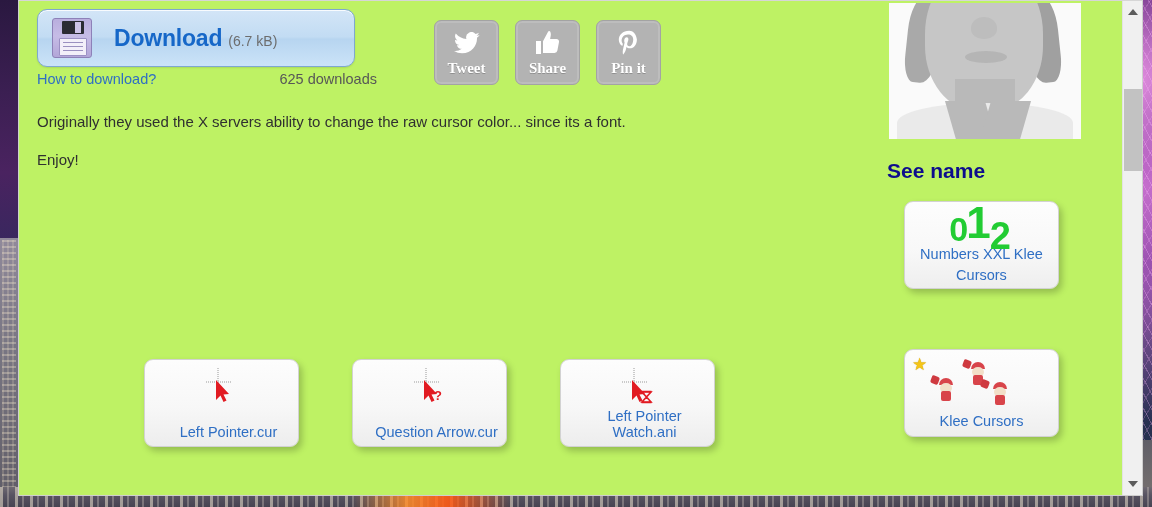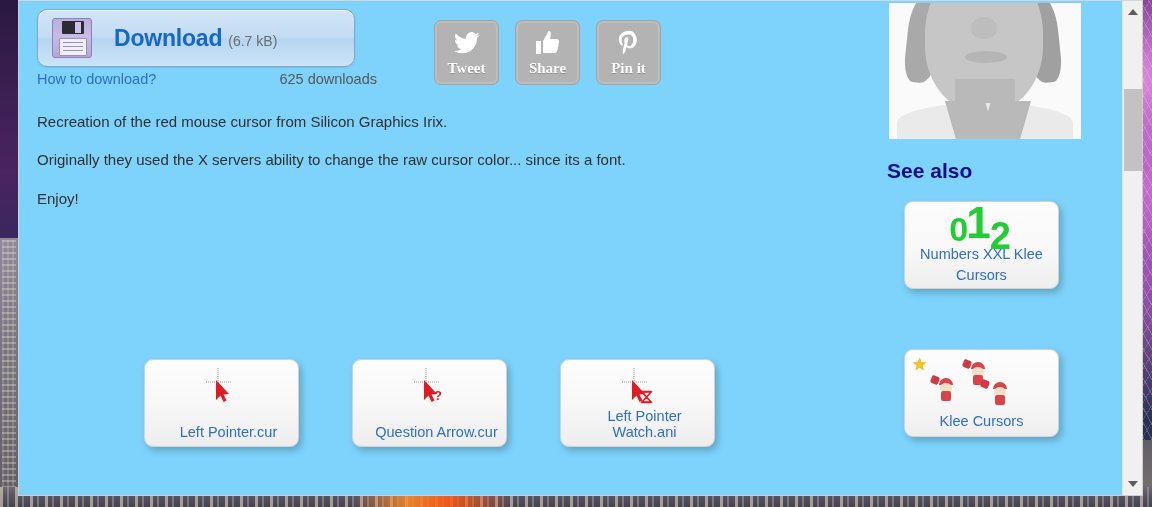--- a/index.html
+++ b/index.html
@@ -77,21 +77,21 @@
     border: 1px solid #cfcfcf;
     border-top: 1px solid #d6d6d6;
     overflow: hidden;
   }
 
   #page {
     position: absolute;
     left: 0; top: 0;
     width: 1104px;
     height: 494px;
-    background: #7dd3fc;
+    background: #bef264;
     overflow: hidden;
   }
 
   
   #main-col {
     position: absolute;
     left: 18px; top: 8px;
     width: 840px;
   }
 
@@ -353,21 +353,20 @@
             <span id="download-size">(6.7 kB)</span>
           </div>
         </div>
 
         <div id="download-meta">
           <span id="how-to-download">How to download?</span>
           <span id="download-count">625 downloads</span>
         </div>
 
         <div id="article">
-          <p>Recreation of the red mouse cursor from Silicon Graphics Irix.</p>
           <p>Originally they used the X servers ability to change the raw cursor color... since its a font.</p>
           <p>Enjoy!</p>
         </div>
       </div>
 
       <div id="social-row">
 
         <div class="social-btn">
           <span class="social-icon">
             <svg width="26" height="22" viewBox="0 0 26 22" aria-hidden="true">
@@ -452,21 +451,21 @@
           <div id="av-hair-r"></div>
           <div id="av-face"></div>
           <div id="av-nose"></div>
           <div id="av-lips"></div>
           <div id="av-neck"></div>
           <div id="av-shoulder"></div>
           <div id="av-collar-l"></div>
           <div id="av-collar-r"></div>
         </div>
 
-        <div id="see-also-title">See also</div>
+        <div id="see-also-title">See name</div>
 
         <div class="side-card" id="side-card-numbers">
           <div id="numbers-art">
             <span class="n0">0</span>
             <span class="n1">1</span>
             <span class="n2">2</span>
           </div>
           <div class="side-caption" id="numbers-caption">Numbers XXL Klee Cursors</div>
         </div>
 

